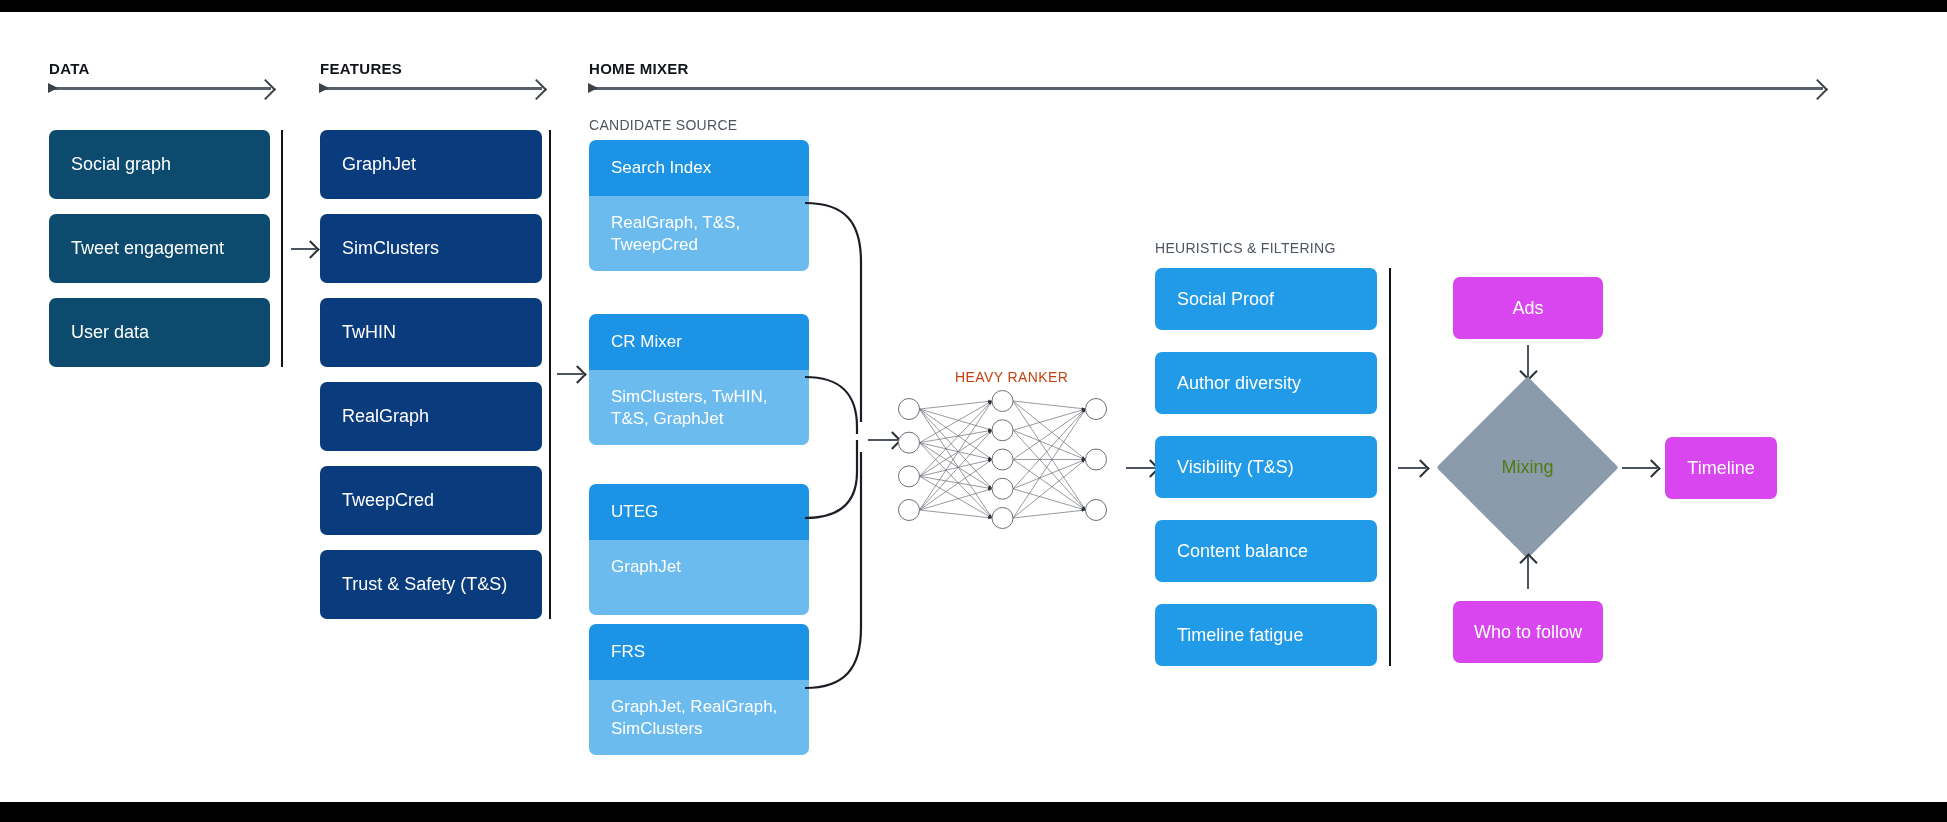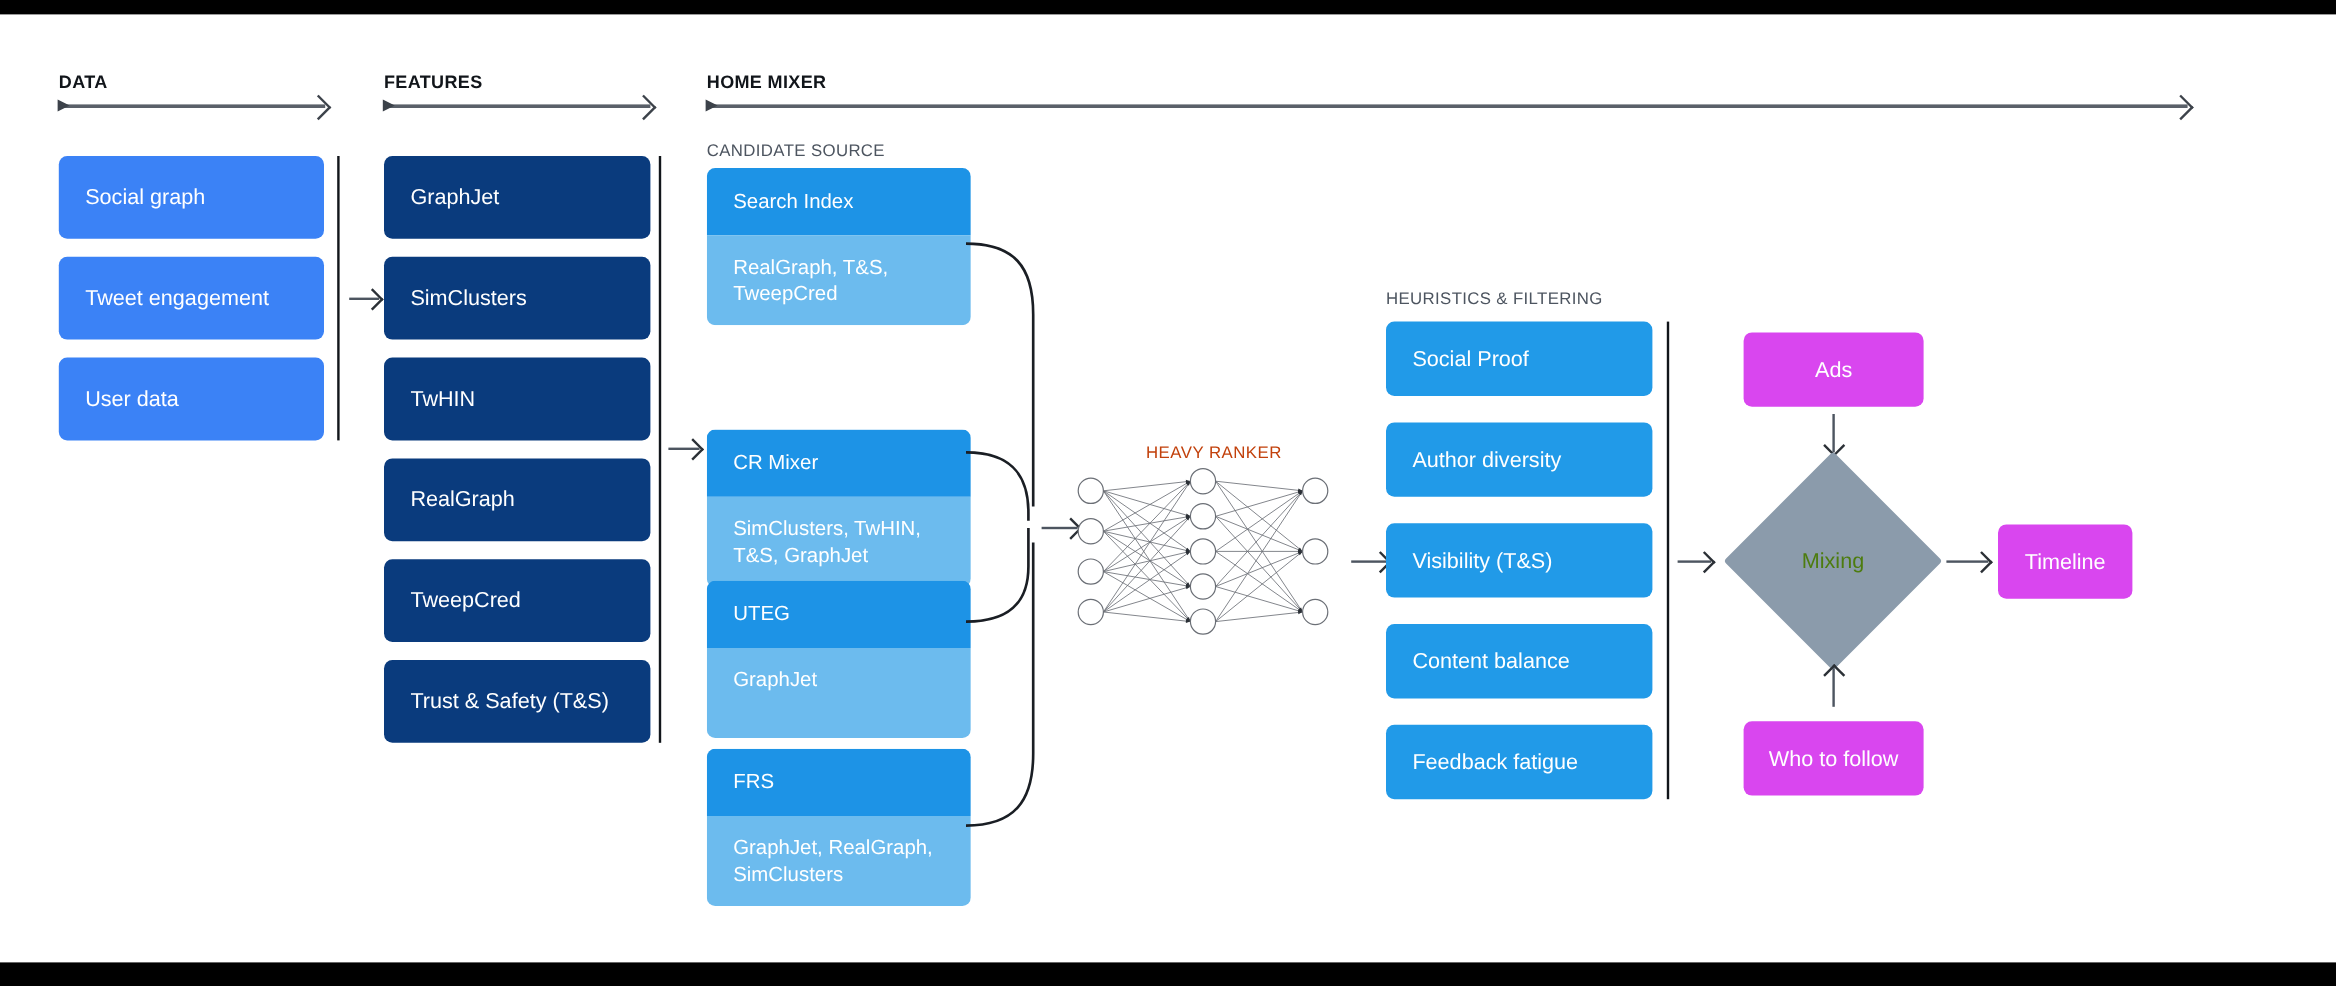--- a/index.html
+++ b/index.html
@@ -4,21 +4,21 @@
 <style>
   html,body{margin:0;padding:0;background:#000;}
   body{width:1947px;height:822px;overflow:hidden;font-family:"Liberation Sans",sans-serif;}
   #canvas{position:absolute;left:0;top:12px;width:1947px;height:790px;background:#ffffff;}
   .sec-title{position:absolute;font-size:15px;font-weight:bold;color:#11151a;letter-spacing:.3px;}
   .sub-title{position:absolute;font-size:14px;color:#4d5560;letter-spacing:.3px;}
   .axis{position:absolute;height:3px;background:#5a6069;}
   .axis::before{content:"";position:absolute;left:-1px;top:-4px;border-left:10px solid #3c424a;border-top:5px solid transparent;border-bottom:5px solid transparent;}
   .axis::after{content:"";position:absolute;right:-2px;top:-5px;width:13px;height:13px;border-top:2.5px solid #3c424a;border-right:2.5px solid #3c424a;transform:rotate(45deg);}
   .box{position:absolute;border-radius:7px;display:flex;align-items:center;box-sizing:border-box;padding-left:22px;color:#fff;font-size:18px;}
-  .box.data{background:#3b82f6;}
+  .box.data{background:#0c4a6e;}
   .box.feature{background:#0a3b7d;}
   .box.heur{background:#219ae8;}
   .box.endbox{background:#d946ef;justify-content:center;padding-left:0;}
   .csrc{position:absolute;border-radius:7px;overflow:hidden;box-sizing:border-box;}
   .csrc .hd{background:#1d93e6;color:#fff;font-size:17px;padding:18px 0 18px 22px;box-sizing:border-box;}
   .csrc .bd{background:#6cbbee;color:#fff;font-size:17px;padding:16px 22px 18px 22px;line-height:1.32;box-sizing:border-box;}
   .vdiv{position:absolute;width:2px;background:#11151a;}
   .harrow{position:absolute;height:2px;background:#4d5560;}
   .harrow::after{content:"";position:absolute;right:-1px;top:-5px;width:11px;height:11px;border-top:2px solid #2b3036;border-right:2px solid #2b3036;transform:rotate(45deg);}
   .varrow{position:absolute;width:2px;background:#4d5560;}
@@ -80,21 +80,21 @@
   </div>
 
   <div class="vdiv" style="left:549px;top:118px;height:489px;"></div>
   <div class="harrow" style="left:557px;top:361px;width:26px;"></div>
 
   <div class="csrc" style="left:589px;top:128px;width:220px;">
     <div class="hd">Search Index</div>
     <div class="bd" style="height:75px;">RealGraph, T&amp;S, TweepCred</div>
   </div>
 
-  <div class="csrc" style="left:589px;top:302px;width:220px;margin-top:44px;">
+  <div class="csrc" style="left:589px;top:302px;width:220px;">
     <div class="hd">CR Mixer</div>
     <div class="bd" style="height:75px;">SimClusters, TwHIN, T&amp;S, GraphJet</div>
   </div>
 
   <div class="csrc" style="left:589px;top:472px;width:220px;">
     <div class="hd">UTEG</div>
     <div class="bd" style="height:75px;">GraphJet</div>
   </div>
 
   <div class="csrc" style="left:589px;top:612px;width:220px;">
@@ -204,21 +204,21 @@
   <div class="box heur" style="left:1155px;top:340px;width:222px;height:62px;">
     <span>Author diversity</span>
   </div>
   <div class="box heur" style="left:1155px;top:508px;width:222px;height:62px;">
     <span>Content balance</span>
   </div>
   <div class="box heur" style="left:1155px;top:424px;width:222px;height:62px;">
     <span>Visibility (T&amp;S)</span>
   </div>
   <div class="box heur" style="left:1155px;top:592px;width:222px;height:62px;">
-    <span>Feedback fatigue</span>
+    <span>Timeline fatigue</span>
   </div>
 
   <div class="vdiv" style="left:1389px;top:256px;height:398px;"></div>
   <div class="harrow" style="left:1398px;top:455px;width:28px;"></div>
 
   <div class="box endbox" style="left:1453px;top:265px;width:150px;height:62px;">
     <span>Ads</span>
   </div>
   <div class="varrow down" style="left:1527px;top:333px;height:32px;"></div>
 

